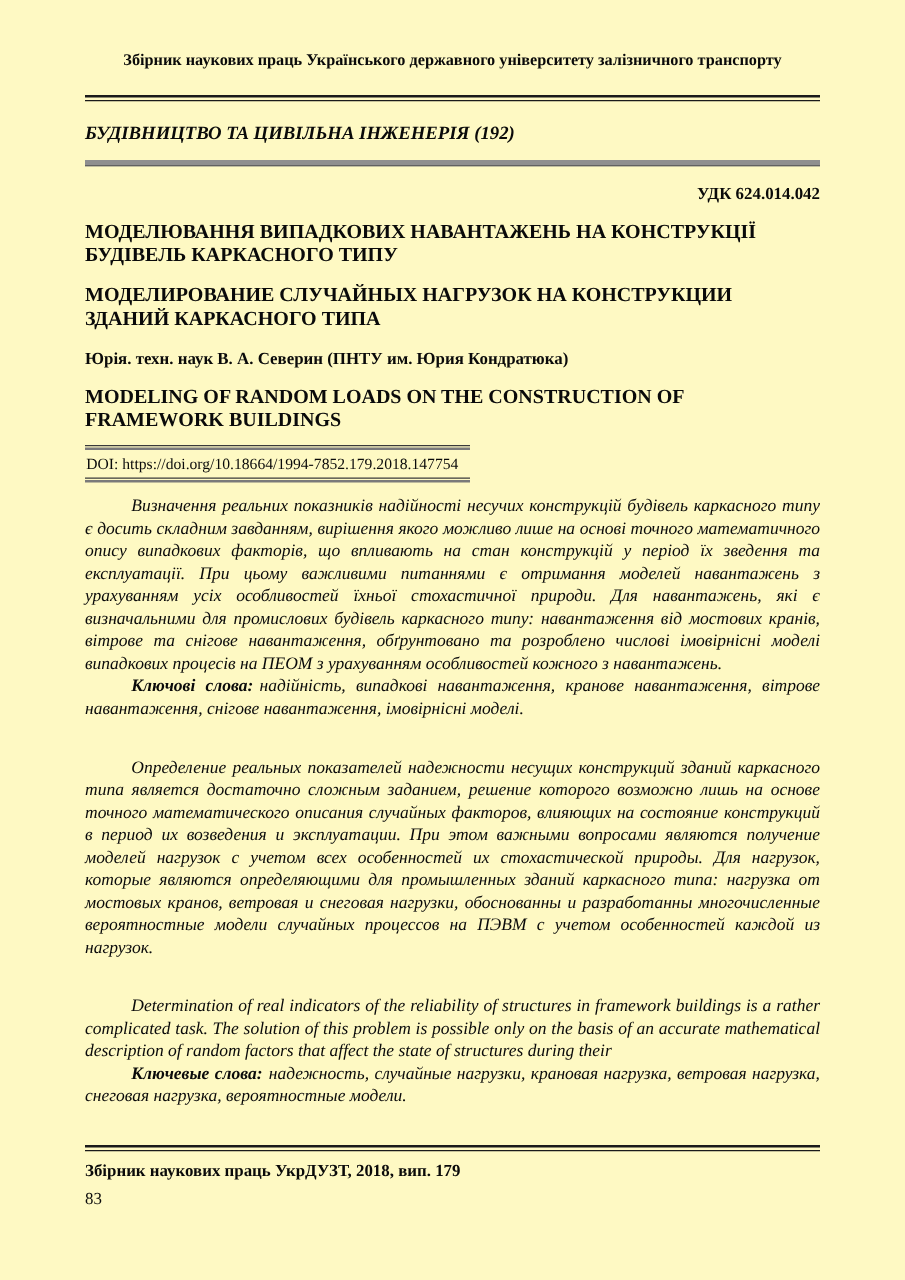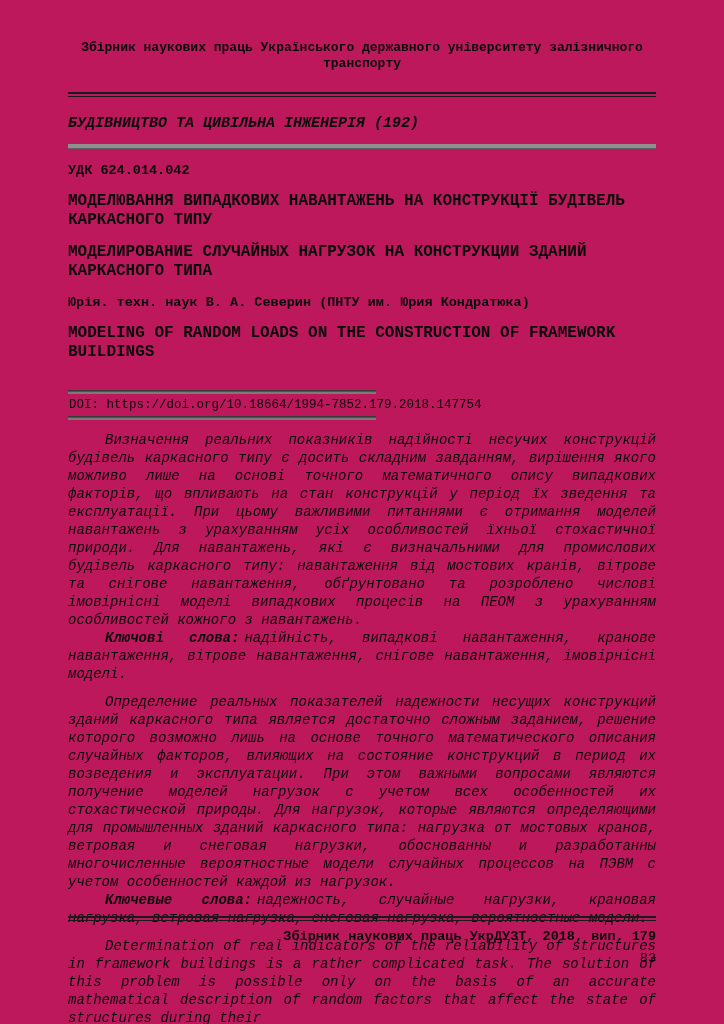--- a/index.html
+++ b/index.html
@@ -1,21 +1,21 @@
 <!DOCTYPE html>
 <html lang="uk"><head>
 <meta charset="utf-8">
 <style>
   html,body{margin:0;padding:0;background:#ffffff;}
   .page{
     position:relative;
     width:724px;height:1024px;
-    background:#be185d;
+    background:#fef9c3;
     color:#0a0a0a;
-    font-family:Liberation Mono, monospace;
+    font-family:Liberation Serif, serif;
     overflow:hidden;
     margin:0 auto;
   }
   .content{padding:0 68px;}
 
   .running-head{
     padding-top:40px;
     text-align:center;
     font-weight:bold;
     font-size:13px;
@@ -38,36 +38,37 @@
     margin-top:11px;
     height:3.5px;
     background:#8f8f8f;
     border-bottom:1px solid #616161;
   }
   .udc{
     margin-top:13px;
     font-weight:bold;
     font-size:13.5px;
     line-height:17px;
+    text-align:right;
   }
   h1.title{
     margin:13px 0 0 0;
     font-weight:bold;
     font-size:16px;
     line-height:19px;
   }
   .author{
     margin-top:13px;
     font-weight:bold;
     font-size:13.5px;
     line-height:17px;
   }
   .author-en{margin-top:9px;}
 
-  .doi-box{margin-top:28px;width:308px;}
+  .doi-box{margin-top:10px;width:308px;}
   .doi-rule{
     height:1px;
     border-top:1.2px solid #3a3a3a;
     border-bottom:2.6px solid #7a7a7a;
   }
   .doi-text{
     padding:4px 0 3px 1px;
     font-size:12.5px;
     line-height:15px;
     white-space:nowrap;
@@ -75,42 +76,42 @@
 
   .abstract{
     margin:0;
     text-align:justify;
     font-style:italic;
     font-size:14px;
     line-height:18px;
     text-indent:37px;
   }
   .first{margin-top:11px;}
-  .para{margin-top:10px;}
+  .para{margin-top:29px;}
   .kw-label{font-weight:bold;margin-right:5px;}
 
   .footer{
     position:absolute;
     left:68px;right:68px;top:916px;
   }
   .rule-footer{
     height:2px;
     border-top:2.6px solid #1a1a1a;
     border-bottom:1.3px solid #1a1a1a;
   }
   .journal-line{
     margin-top:7px;
-    text-align:right;
+    text-align:left;
     font-weight:bold;
     font-size:13.5px;
     line-height:17px;
   }
   .page-num{
     margin-top:5px;
-    text-align:right;
+    text-align:left;
     font-size:13.5px;
     line-height:17px;
   }
 </style>
 </head>
 <body>
 
 <div class="page">
   <div class="content">
 
@@ -134,23 +135,23 @@
     <div class="doi-box">
       <div class="doi-rule"></div>
       <div class="doi-text">DOI: https://doi.org/10.18664/1994-7852.179.2018.147754</div>
       <div class="doi-rule"></div>
     </div>
 
     <p class="abstract first">Визначення реальних показників надійності несучих конструкцій будівель каркасного типу є досить складним завданням, вирішення якого можливо лише на основі точного математичного опису випадкових факторів, що впливають на стан конструкцій у період їх зведення та експлуатації. При цьому важливими питаннями є отримання моделей навантажень з урахуванням усіх особливостей їхньої стохастичної природи. Для навантажень, які є визначальними для промислових будівель каркасного типу: навантаження від мостових кранів, вітрове та снігове навантаження, обґрунтовано та розроблено числові імовірнісні моделі випадкових процесів на ПЕОМ з урахуванням особливостей кожного з навантажень.</p>
     <p class="abstract"><span class="kw-label">Ключові слова:</span><span>надійність, випадкові навантаження, кранове навантаження, вітрове навантаження, снігове навантаження, імовірнісні моделі.</span></p>
 
     <p class="abstract para">Определение реальных показателей надежности несущих конструкций зданий каркасного типа является достаточно сложным заданием, решение которого возможно лишь на основе точного математического описания случайных факторов, влияющих на состояние конструкций в период их возведения и эксплуатации. При этом важными вопросами являются получение моделей нагрузок с учетом всех особенностей их стохастической природы. Для нагрузок, которые являются определяющими для промышленных зданий каркасного типа: нагрузка от мостовых кранов, ветровая и снеговая нагрузки, обоснованны и разработанны многочисленные вероятностные модели случайных процессов на ПЭВМ с учетом особенностей каждой из нагрузок.</p>
+    <p class="abstract para">Determination of real indicators of the reliability of structures in framework buildings is a rather complicated task. The solution of this problem is possible only on the basis of an accurate mathematical description of random factors that affect the state of structures during their</p>
+
     <p class="abstract"><span class="kw-label">Ключевые слова:</span><span>надежность, случайные нагрузки, крановая нагрузка, ветровая нагрузка, снеговая нагрузка, вероятностные модели.</span></p>
-
-    <p class="abstract para">Determination of real indicators of the reliability of structures in framework buildings is a rather complicated task. The solution of this problem is possible only on the basis of an accurate mathematical description of random factors that affect the state of structures during their</p>
 
   </div>
 
   <div class="footer">
     <div class="rule-footer"></div>
     <div class="journal-line">Збірник наукових праць УкрДУЗТ, 2018, вип. 179</div>
     <div class="page-num">83</div>
   </div>
 </div>
 

